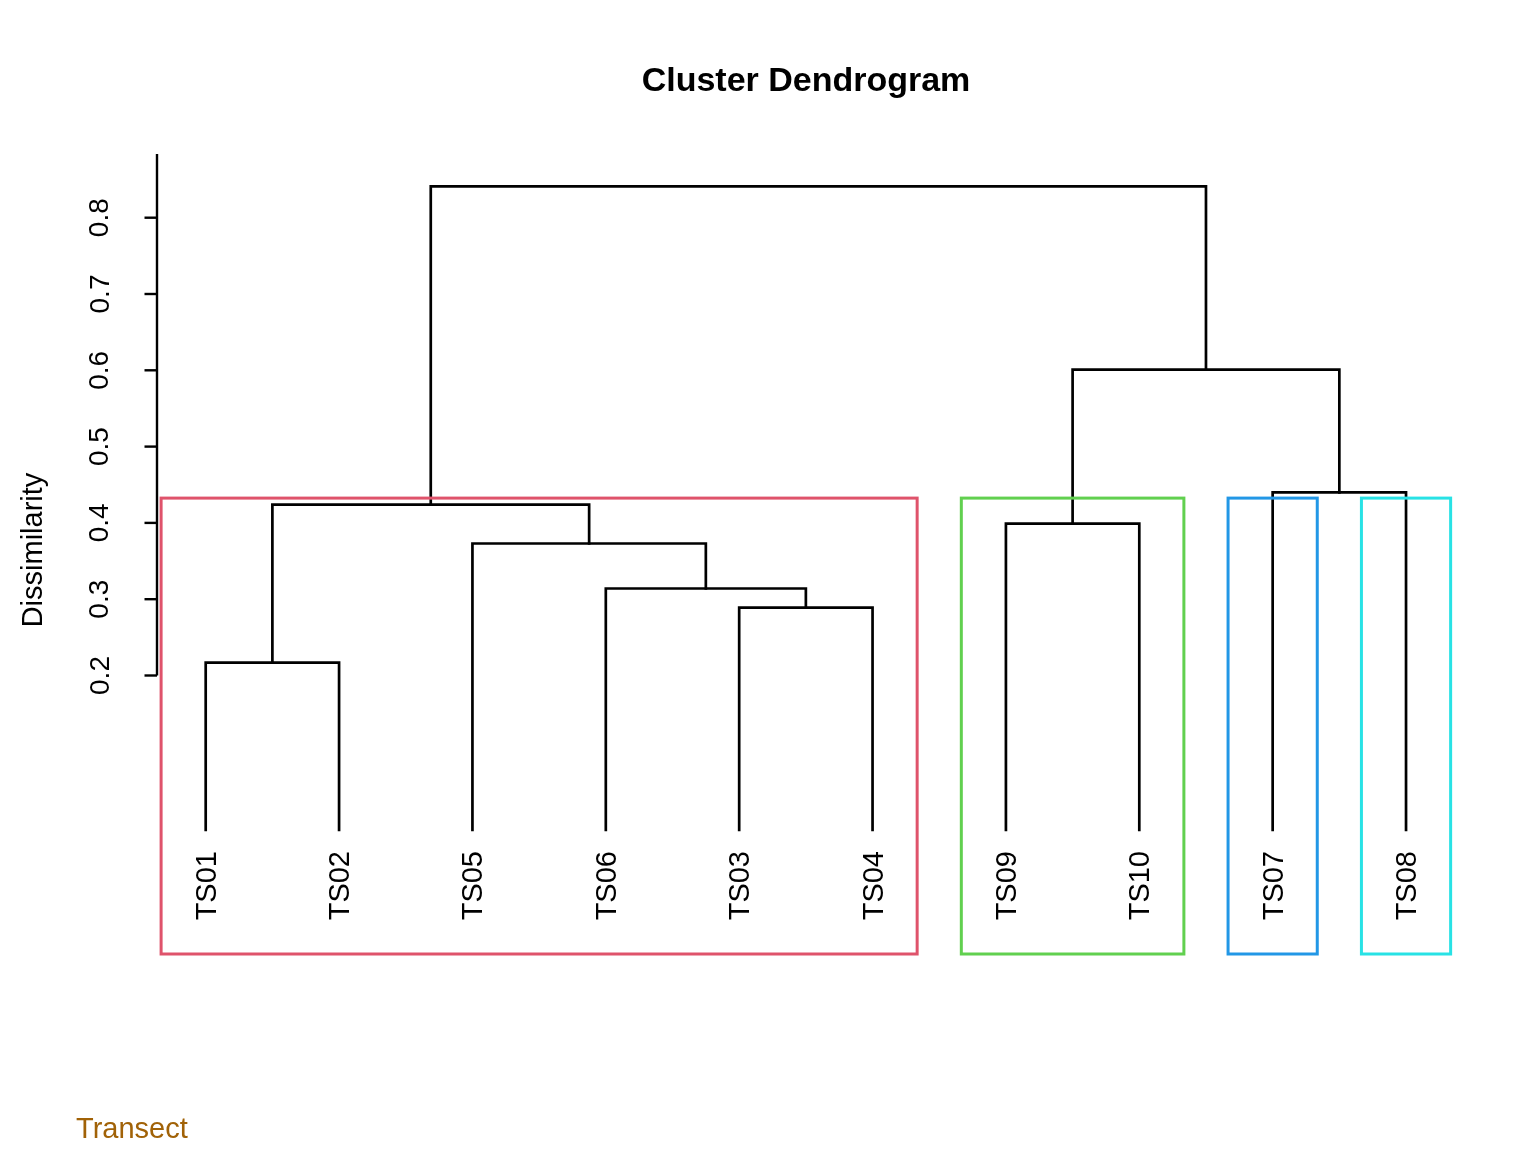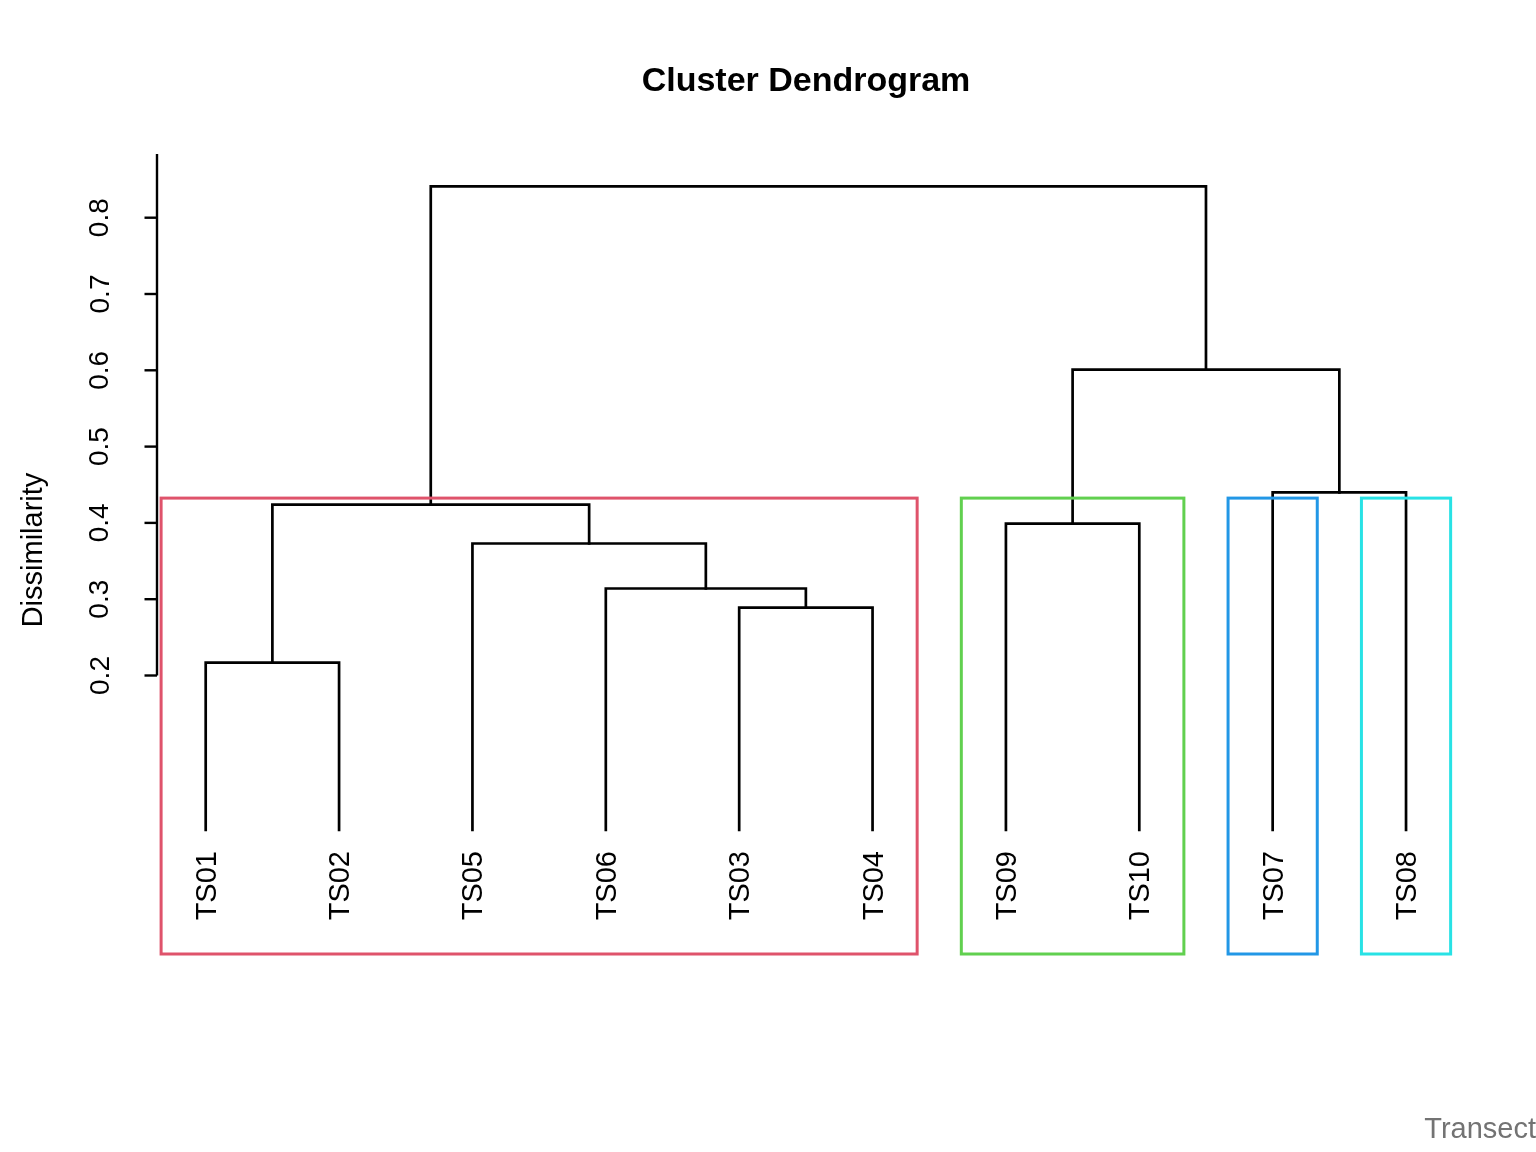--- a/index.html
+++ b/index.html
@@ -25,23 +25,23 @@
     text-align: center;
     font-size: 34px;
     font-weight: bold;
     color: #000000;
   }
   .x-label {
     position: absolute;
     left: 76px;
     top: 1112px;
     width: 1460px;
-    text-align: right;
+    text-align: left;
     font-size: 29px;
-    color: #737373;
+    color: #a16207;
   }
   .y-label {
     position: absolute;
     left: -168px;
     top: 530px;
     width: 400px;
     height: 40px;
     line-height: 40px;
     text-align: center;
     font-size: 29px;

